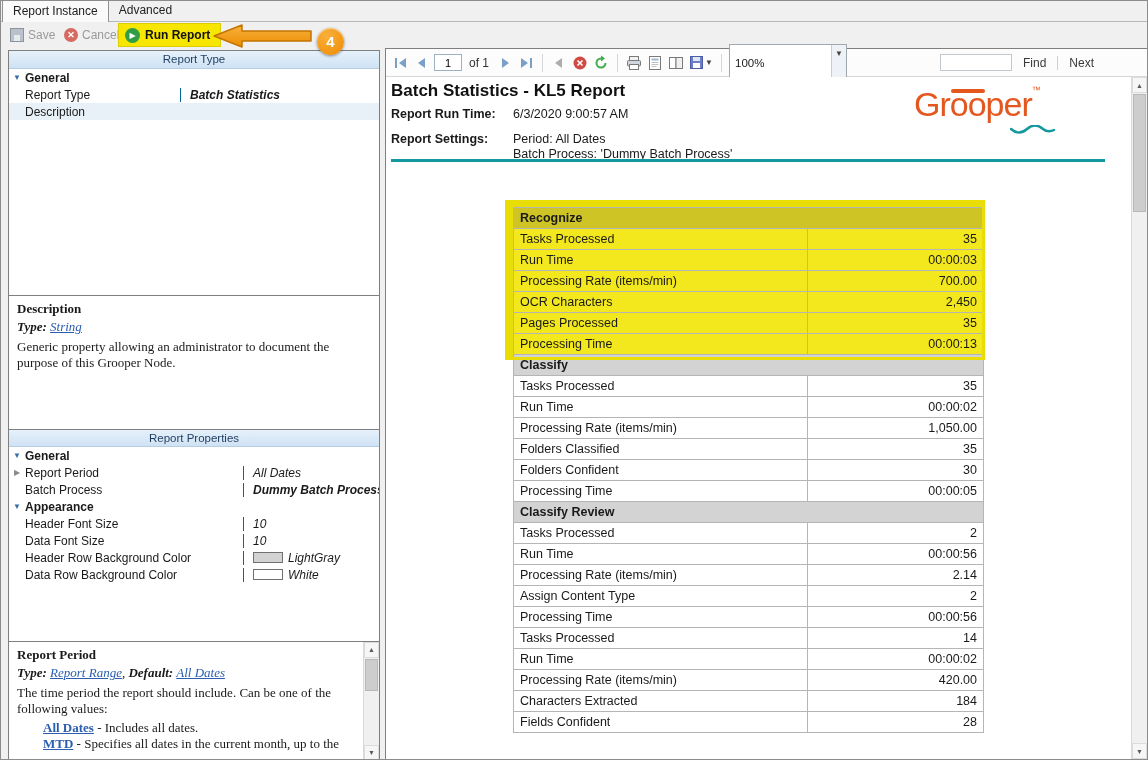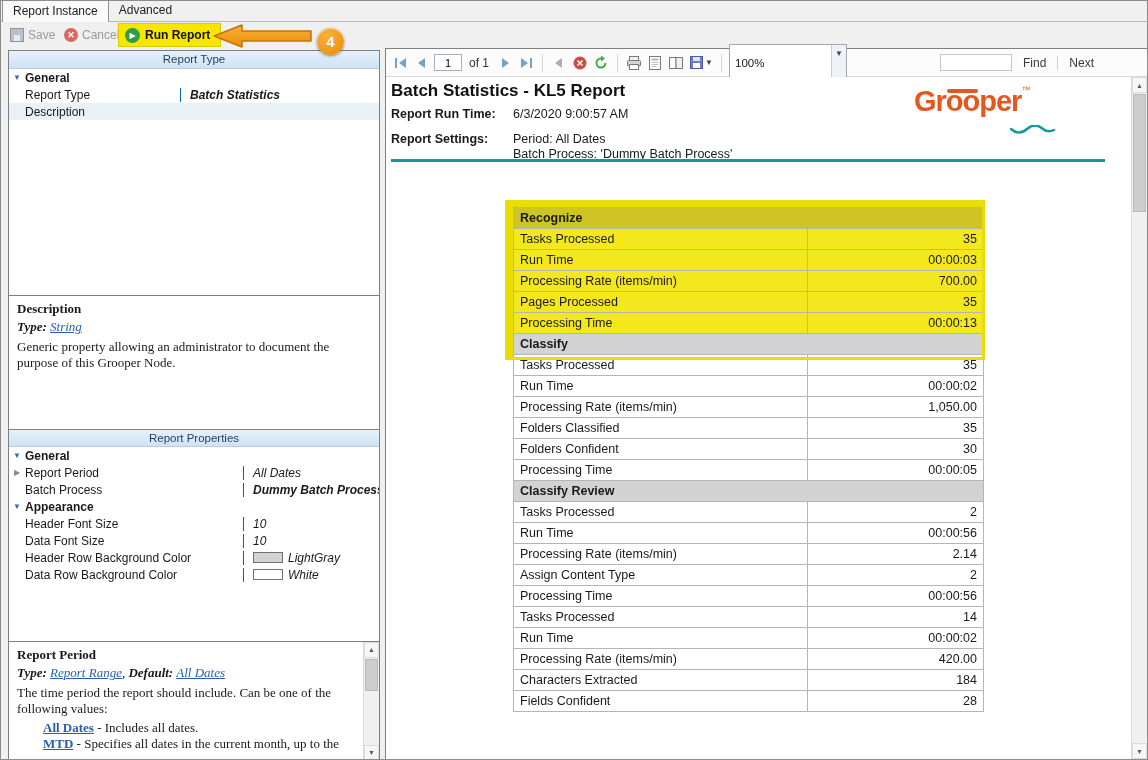--- a/index.html
+++ b/index.html
@@ -77,21 +77,21 @@
   .find-lbl, .next-lbl { color:#3a3a3a; padding:0 8px; flex:none; }
   .find-div { width:1px; height:14px; background:#cfcfcf; flex:none; }
 
   .report { position:absolute; left:0; top:28px; right:16px; bottom:0; background:#fff; overflow:hidden; }
   .rep-title { position:absolute; left:5px; top:4px; font-size:17px; font-weight:bold; color:#111; }
   .meta-lbl { position:absolute; left:5px; font-weight:bold; font-size:12.5px; }
   .meta-val { position:absolute; left:127px; font-size:12.5px; }
   .teal-rule { position:absolute; left:5px; top:82px; width:714px; height:3px; }
 
   .logo { position:absolute; left:528px; top:8px; width:185px; }
-  .logo-text { font-family:"Liberation Sans",sans-serif; font-weight:bold; font-size:29px; letter-spacing:-1px; }
+  .logo-text { font-family:"Liberation Sans",sans-serif; font-weight:normal; font-size:34px; letter-spacing:-1px; }
   .logo .oo { position:relative; }
   .logo .oo::after { content:""; position:absolute; left:1px; right:1px; top:4px; height:4px; border-radius:2px; background:currentColor; }
   .logo .tm { font-size:9px; vertical-align:top; }
   .logo-wave { position:absolute; left:96px; top:40px; }
 
   table.rep-table { position:absolute; left:127px; top:130px; width:470px; border-collapse:collapse; table-layout:fixed; font-size:12.5px; z-index:1; }
   .rep-table td { border:1px solid #b5b5b5; padding:3px 6px; height:14px; overflow:hidden; white-space:nowrap; }
   .rep-table .sec-row td { background:#d3d3d3; font-weight:bold;margin-left:12px; }
   .rep-table td.val { text-align:right; }
   .rep-table tr.hl-row td { background:#f3e81e; }
@@ -354,20 +354,24 @@
   </tr>
           <tr class="data-row hl-row">
     <td class="lbl">Run Time</td>
     <td class="val">00:00:03</td>
   </tr>
           <tr class="data-row hl-row">
     <td class="lbl">Processing Rate (items/min)</td>
     <td class="val">700.00</td>
   </tr>
           <tr class="data-row hl-row">
+    <td class="lbl">OCR Characters</td>
+    <td class="val">2,450</td>
+  </tr>
+          <tr class="data-row hl-row">
     <td class="lbl">Pages Processed</td>
     <td class="val">35</td>
   </tr>
           <tr class="data-row hl-row">
     <td class="lbl">Processing Time</td>
     <td class="val">00:00:13</td>
   </tr>
           <tr class="sec-row">
     <td colspan="2">Classify</td>
   </tr>

